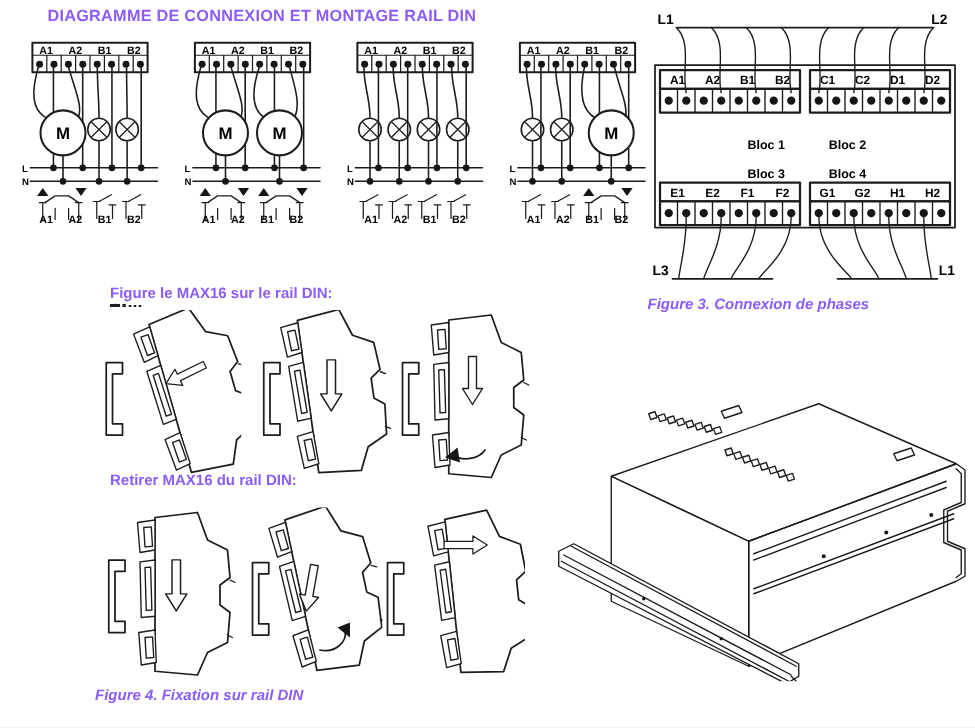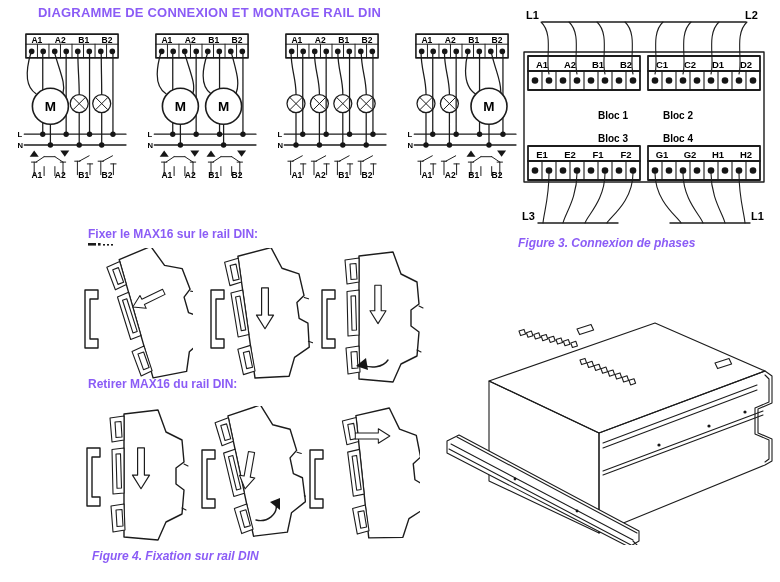--- a/index.html
+++ b/index.html
@@ -302,21 +302,21 @@
       M87,169 C87,196 69,212 67,219 M115,169 C115,198 91,214 89,219
       M137,169 C137,198 161,214 163,219 M165,169 C165,196 183,212 185,219
       M193,169 C193,194 205,210 207,219 M221,169 C221,194 226,208 227,219"></path>
     <path class="la" d="M20,219 H100 M152,219 H232"></path>
     <text class="phlab" x="4" y="216">L3</text>
     <text class="phlab" x="233" y="216">L1</text>
   </svg>
 
   <div class="abs caption" style="left:518px;top:236px;width:252px;text-align:left">Figure 3. Connexion de phases</div>
 
-  <div class="abs heading" style="left:88px;top:227px">Fixer le MAX16 sur le rail DIN:</div>
+  <div class="abs heading" style="left:88px;top:227px">Figure le MAX16 sur le rail DIN:</div>
   <svg class="abs" style="left:88px;top:243px" width="30" height="5" viewBox="0 0 30 5">
     <g fill="#1c1c1c">
         <rect x="0" y="0" width="8" height="2.6"></rect>
         <rect x="10" y="0" width="2.6" height="2.6"></rect>
     <rect x="15" y="1" width="2" height="1.6"></rect>
         <rect x="19" y="1" width="2" height="1.6"></rect>
         <rect x="23" y="1" width="2" height="1.6"></rect>
       </g>
   </svg>
 
@@ -417,14 +417,14 @@
 
     <g>
       <path class="la thin wh" d="M20,158 L32,152 L212,248 L212,258 L202,264 L20,170 Z"></path>
       <path class="la thin" d="M30,154 L210,250 M24,161 L206,257 M22,166 L204,262"></path>
       <path class="la thin" d="M206,258 l6,6 l-4,3"></path>
       <circle class="dot" cx="88" cy="196" r="1.4"></circle>
       <circle class="dot" cx="150" cy="228" r="1.4"></circle>
     </g>
   </svg>
 
-  <div class="abs caption" style="left:92px;top:549px">Figure 4. Fixation sur rail DIN</div>
+  <div class="abs caption" style="left:76px;top:549px">Figure 4. Fixation sur rail DIN</div>
 </div>
 
 </body></html>

